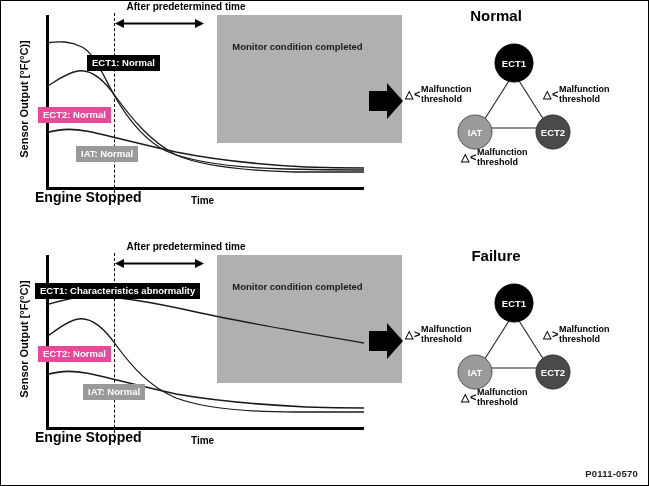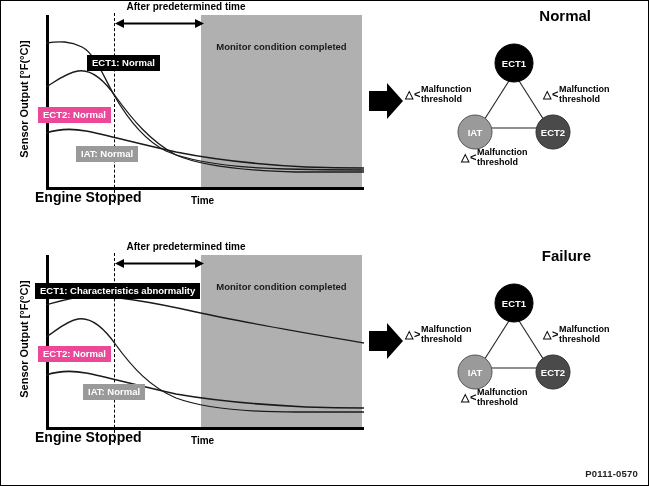--- a/index.html
+++ b/index.html
@@ -67,25 +67,26 @@
   .axis-h {
     position: absolute;
     left: 45px;
     top: 186px;
     width: 318px;
     height: 3px;
     background: #000000;
   }
   .gray-zone {
     position: absolute;
-    left: 155px;
+    left: 171px;
     top: 0px;
     width: 161px;
-    height: 172px;
+    height: 128px;
     background: #b0b0b0;
+    padding-left: 24px;
   }
   .gray-zone-text {
     position: absolute;
     left: 0;
     top: 26px;
     width: 161px;
     text-align: center;
     font-size: 9.5px;
     font-weight: bold;
     color: #1a1a1a;
@@ -168,21 +169,21 @@
     left: 400px;
     top: 0;
     width: 249px;
     height: 232px;
   }
   .tri-title {
     position: absolute;
     left: 0;
     top: 6px;
     width: 190px;
-    text-align: right;
+    text-align: center;
     font-size: 15px;
     font-weight: bold;
   }
   .tri-svg {
     position: absolute;
     left: 0;
     top: 30px;
     width: 249px;
     height: 140px;
   }

